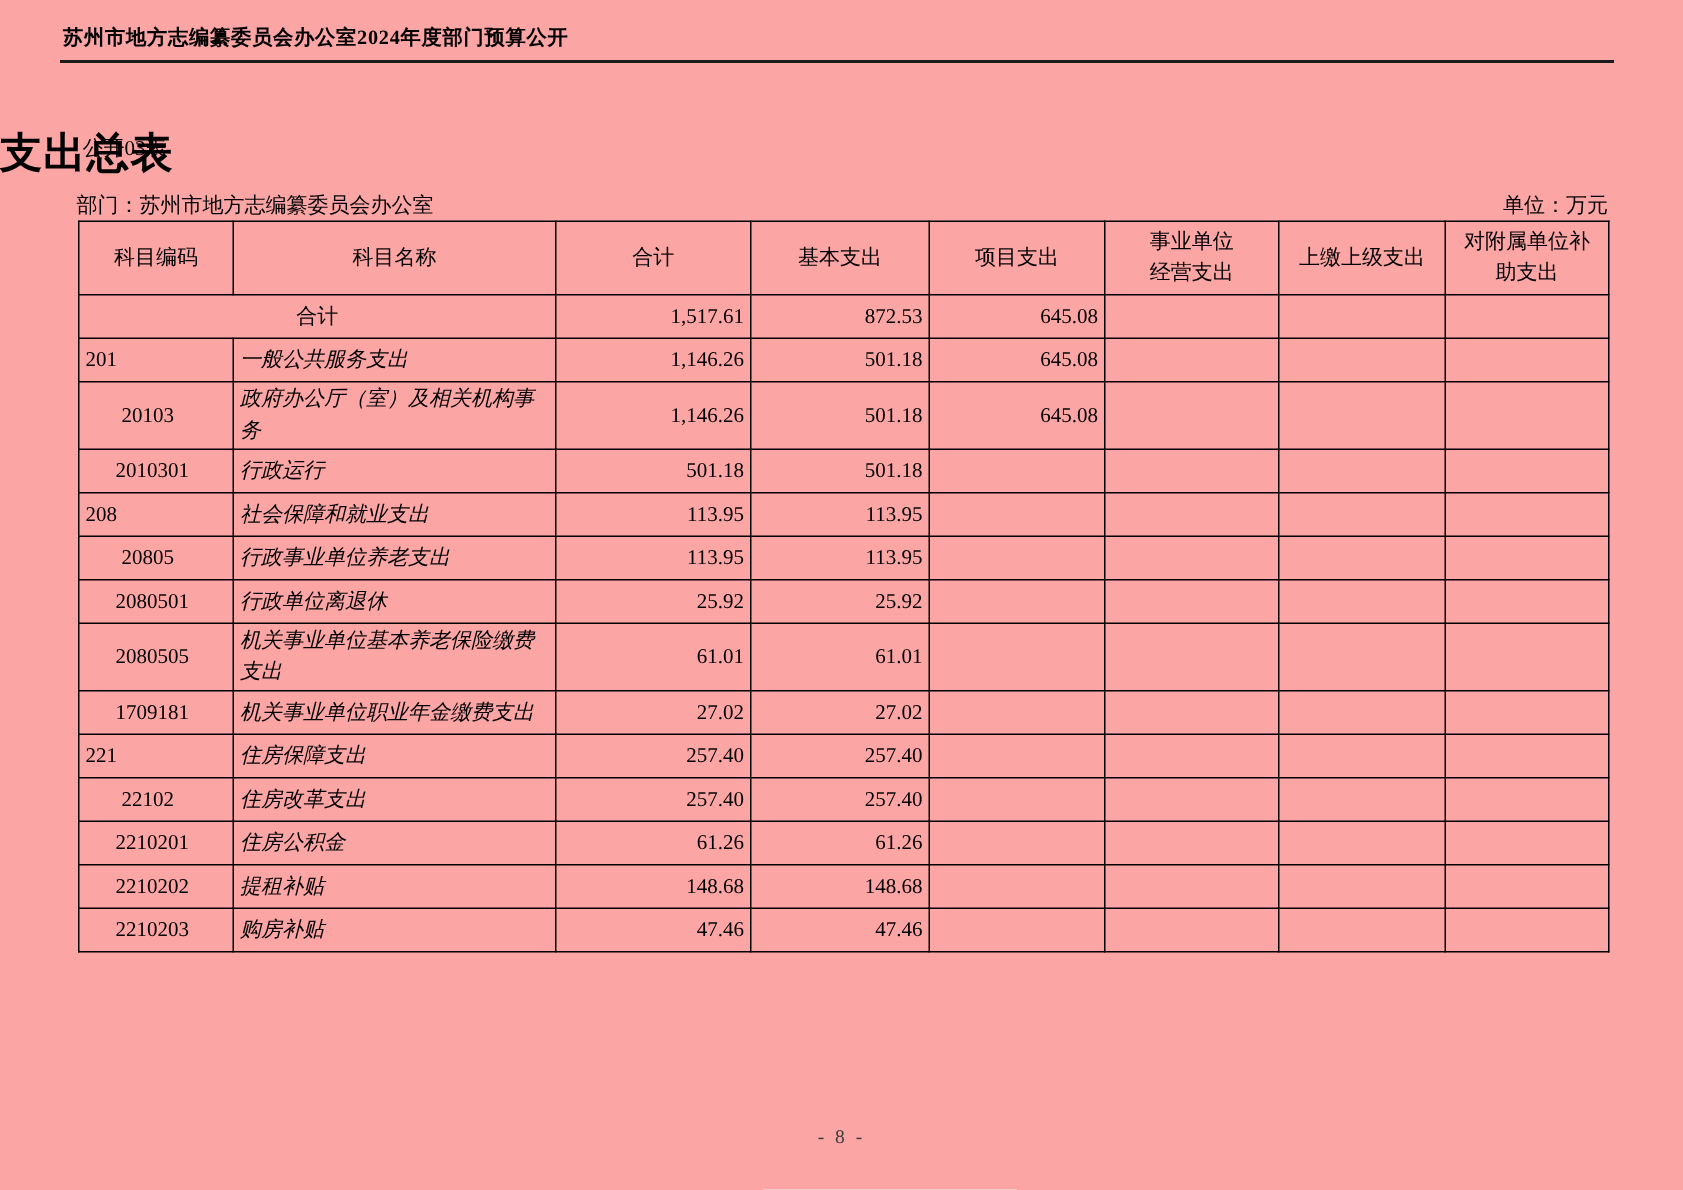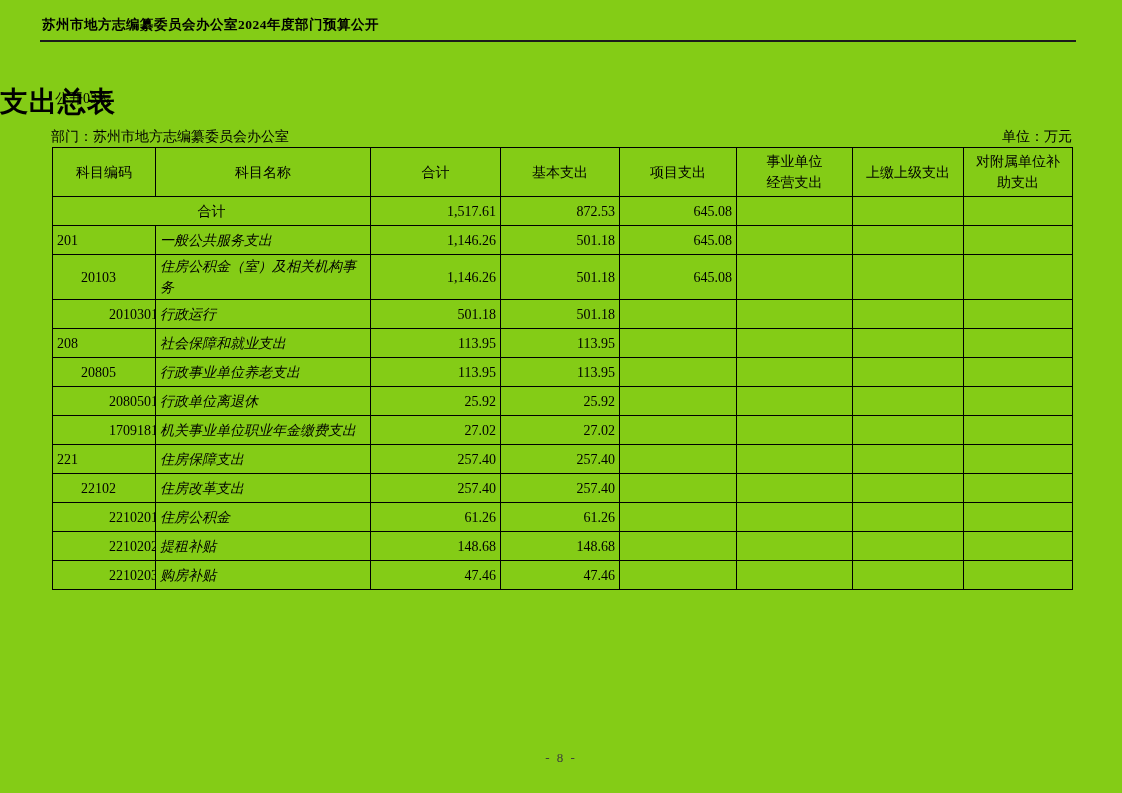--- a/index.html
+++ b/index.html
@@ -1,38 +1,38 @@
 <!DOCTYPE html>
 <html><head>
 <meta charset="utf-8">
 <style>
   html,body{margin:0;padding:0;background:#e8e8e8;}
   .page{
-    position:relative;width:1122px;height:793px;background:#84cc16;
+    position:relative;width:1122px;height:793px;background:#fca5a5;
     font-family:"Liberation Serif","DejaVu Serif",serif;color:#000;overflow:hidden;
   }
   .doc-header{position:absolute;left:42px;top:16px;font-size:13.5px;font-weight:bold;letter-spacing:.5px;}
   .header-rule{position:absolute;left:40px;top:40px;width:1036px;height:0;border-top:2px solid #1b1b1b;}
   .sheet-label{position:absolute;left:55px;top:58px;font-size:14px;margin-top:32px;}
   .page-title{position:absolute;left:0;top:83px;width:100%;font-size:28px;font-weight:bold;letter-spacing:1px;}
   .meta{position:absolute;left:51px;top:128px;width:1021px;display:flex;justify-content:space-between;font-size:14px;gap:40px;}
   table.budget{
     position:absolute;left:52px;top:147px;width:1020px;
     border-collapse:collapse;table-layout:fixed;
   }
   table.budget th, table.budget td{
     border:1px solid #000;font-weight:normal;font-size:14px;
     line-height:21px;padding:1px 4px;overflow:hidden;vertical-align:middle;
   }
   table.budget th{text-align:center;white-space:pre-line;height:46px;}
   table.budget td{height:26px;}
   td.num{text-align:right;padding-right:5px;}
   td.code{padding-left:3px;}
   td.code.lv1{padding-left:28px;margin-top:14px;}
-  td.code.lv2{padding-left:56px;}
+  td.code.lv2{padding-left:24px;}
   td.name{padding-left:5px;text-align:left;font-style:italic;}
   td.sum-label{text-align:center;}
   .page-footer{position:absolute;left:0;top:750px;width:100%;text-align:center;font-size:13px;color:#3c3c3c;letter-spacing:2px;}
 </style>
 </head>
 <body>
 
 <div class="page">
 
   <div class="doc-header">苏州市地方志编纂委员会办公室2024年度部门预算公开</div>
@@ -88,21 +88,21 @@
         <td class="name">一般公共服务支出</td>
         <td class="num">1,146.26</td>
         <td class="num">501.18</td>
         <td class="num">645.08</td>
         <td class="num"></td>
         <td class="num"></td>
         <td class="num"></td>
       </tr>
       <tr>
         <td class="code lv1">20103</td>
-        <td class="name">住房公积金（室）及相关机构事务</td>
+        <td class="name">政府办公厅（室）及相关机构事务</td>
         <td class="num">1,146.26</td>
         <td class="num">501.18</td>
         <td class="num">645.08</td>
         <td class="num"></td>
         <td class="num"></td>
         <td class="num"></td>
       </tr>
       <tr>
         <td class="code lv2">2010301</td>
         <td class="name">行政运行</td>
@@ -137,20 +137,30 @@
         <td class="code lv2">2080501</td>
         <td class="name">行政单位离退休</td>
         <td class="num">25.92</td>
         <td class="num">25.92</td>
         <td class="num"></td>
         <td class="num"></td>
         <td class="num"></td>
         <td class="num"></td>
       </tr>
       <tr>
+        <td class="code lv2">2080505</td>
+        <td class="name">机关事业单位基本养老保险缴费支出</td>
+        <td class="num">61.01</td>
+        <td class="num">61.01</td>
+        <td class="num"></td>
+        <td class="num"></td>
+        <td class="num"></td>
+        <td class="num"></td>
+      </tr>
+      <tr>
         <td class="code lv2">1709181</td>
         <td class="name">机关事业单位职业年金缴费支出</td>
         <td class="num">27.02</td>
         <td class="num">27.02</td>
         <td class="num"></td>
         <td class="num"></td>
         <td class="num"></td>
         <td class="num"></td>
       </tr>
       <tr>

